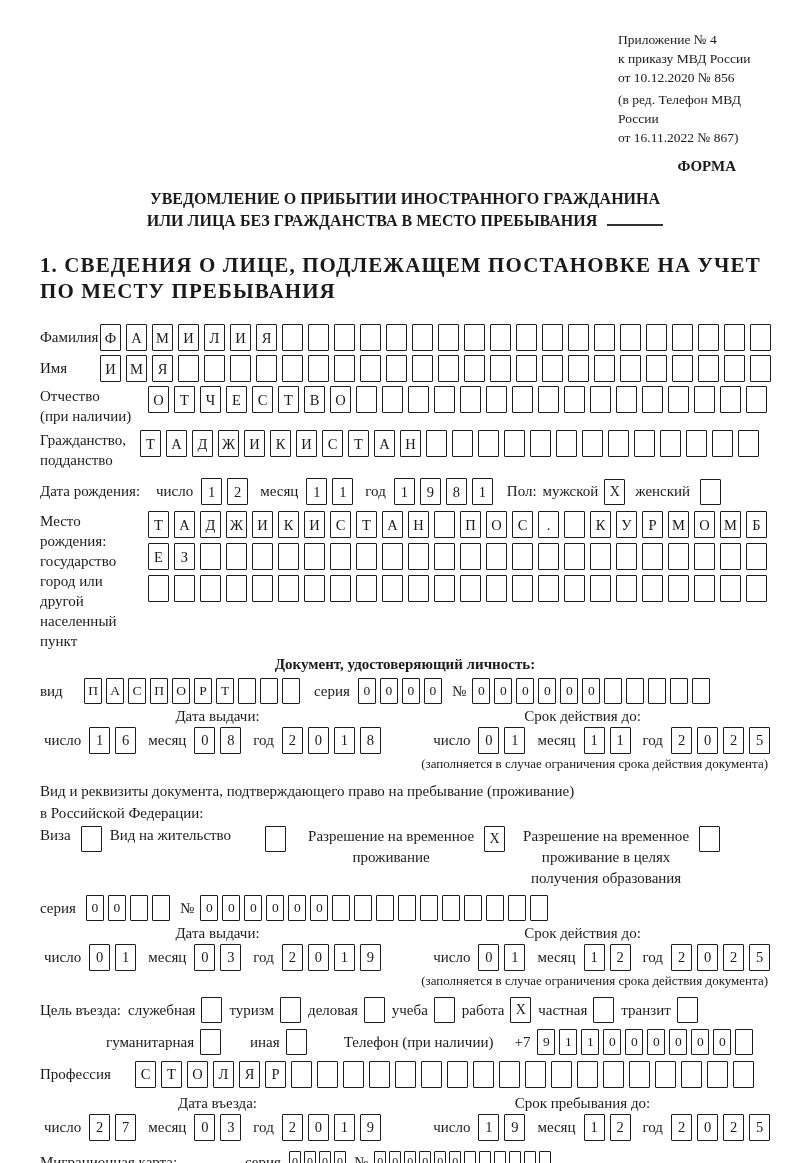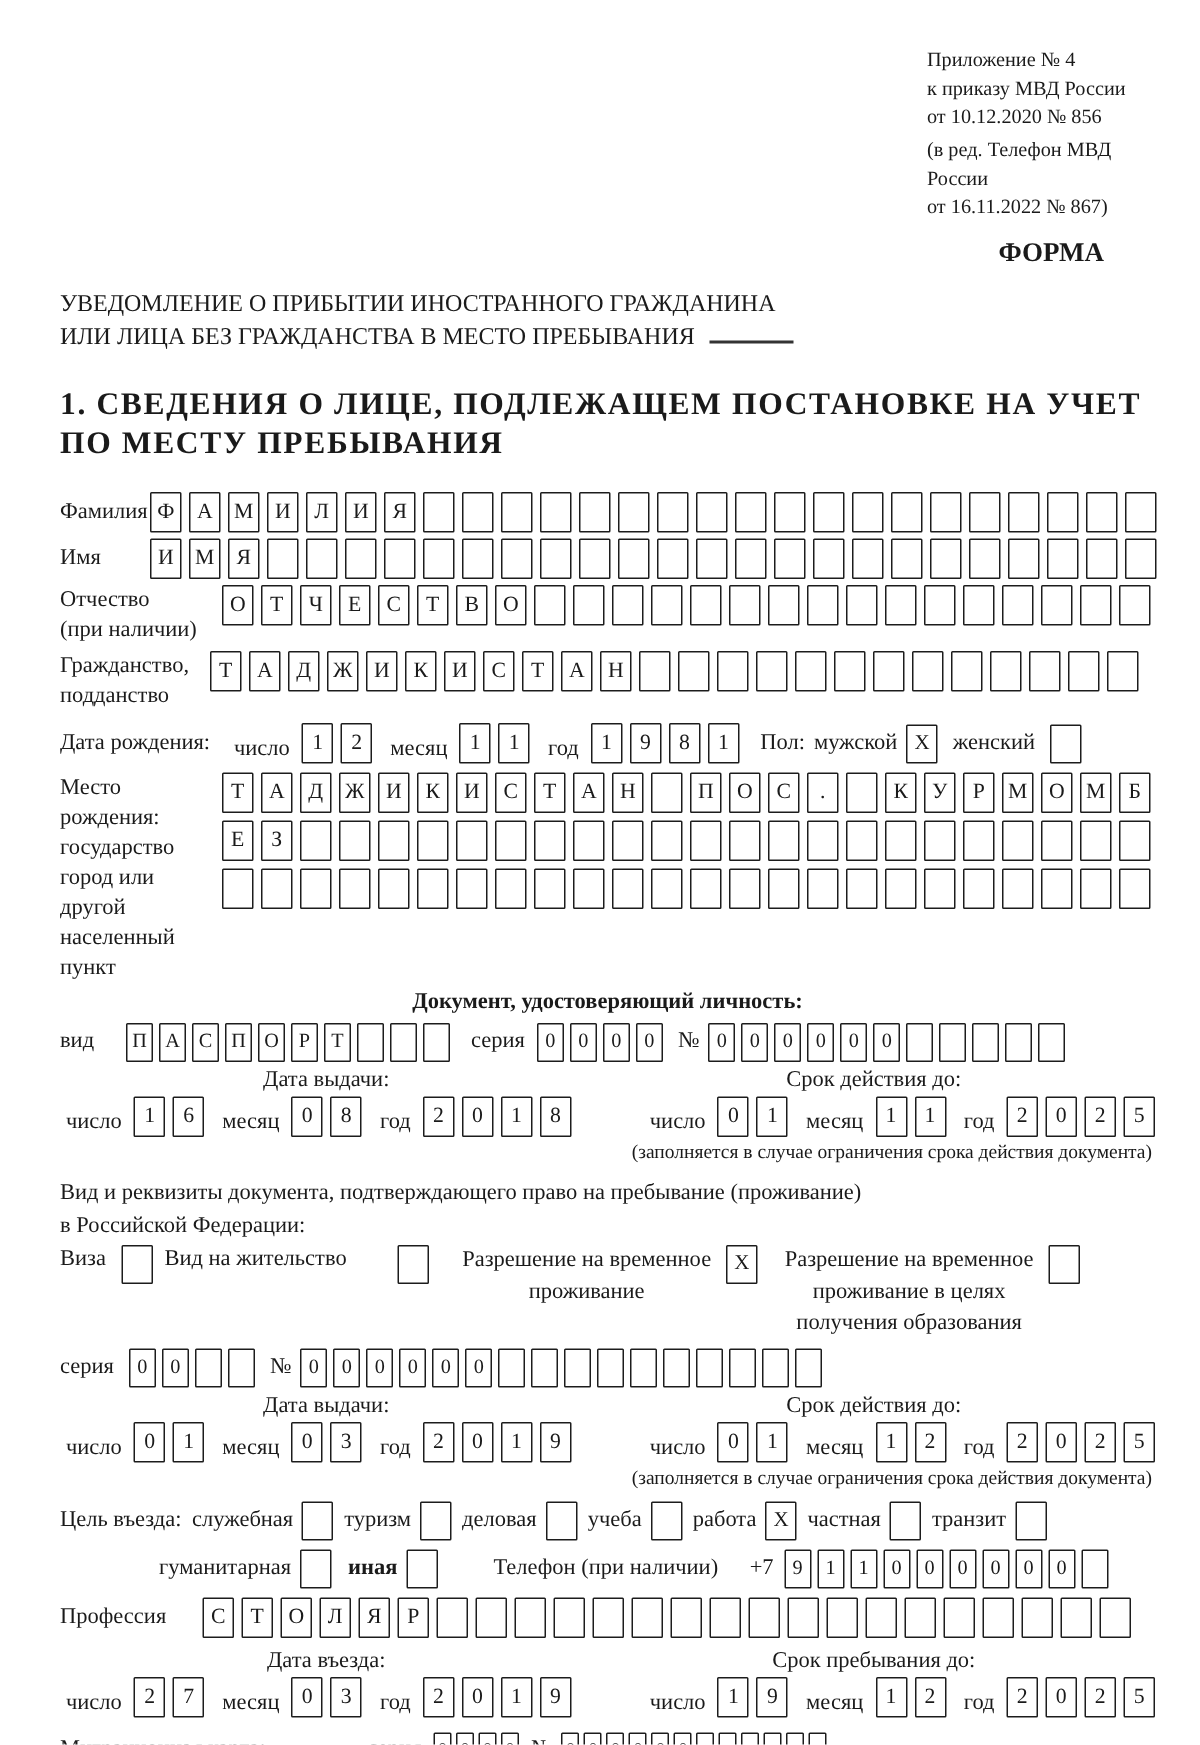--- a/index.html
+++ b/index.html
@@ -5,22 +5,22 @@
   html,body{margin:0;padding:0;}
   body{
     width:800px;height:1163px;box-sizing:border-box;overflow:hidden;
     background:#ffffff;color:#1a1a1a;
     font-family:"Liberation Serif","DejaVu Serif",serif;
     font-size:15px;line-height:1.25;
     padding:30px 30px 10px 40px;
   }
   .hnote{margin-left:578px;font-size:13.5px;line-height:19px;}
   .hnote2{margin-left:578px;font-size:13.5px;line-height:19px;margin-top:3px;}
-  .forma{ text-align:right;padding-right:34px;font-weight:bold;margin-top:10px;font-size:18px;}
-  .title{ text-align:left;font-weight:normal;font-size:16px;line-height:22px;margin-top:12px;}
+  .forma{ text-align:right;padding-right:34px;font-weight:bold;margin-top:10px;font-size:15px;}
+  .title{ text-align:center;font-weight:bold;font-size:16px;line-height:22px;margin-top:12px;}
   .blank-line{display:inline-block;width:56px;height:13px;border-bottom:2px solid #333;margin-left:10px;}
   .sec{ font-weight:bold;font-size:21px;letter-spacing:1.1px;margin-top:20px;}
   .frow{display:flex;align-items:center;}
   .frow.top{align-items:flex-start;}
   .rlabel{flex:0 0 auto;}
   .w60{width:60px;} .w100{width:100px;} .w108{width:108px;}
   .lblcol{flex:0 0 auto;line-height:20px;}
   .cells{display:flex;gap:5px;flex-wrap:nowrap;}
   .cells.sm{gap:4px;} .cells.xs{gap:3px;}
   .cell{
@@ -28,21 +28,21 @@
     display:flex;align-items:center;justify-content:center;font-size:14.5px;background:#fff;
   }
   .cell.sm{width:16px;height:24px;font-size:13.5px;}
   .cell.xs{width:10px;height:21px;font-size:12px;border-width:1.4px;}
   .cbx{
     flex:0 0 auto;width:19px;height:24px;border:1.7px solid #1c1c1c;border-radius:1px;
     display:flex;align-items:center;justify-content:center;font-size:14px;background:#fff;
   }
   .col{display:flex;flex-direction:column;}
   .gap5{gap:5px;}
-  .dategroup{display:flex;align-items:flex-end;gap:8px;}
+  .dategroup{display:flex;align-items:center;gap:8px;}
   .dategroup .dlbl{margin-left:4px;}
   .dhead{display:flex;margin-top:3px;}
   .dhead .h1{width:355px;text-align:center;}
   .dhead .h2{flex:1;text-align:center;}
   .drow{display:flex;align-items:center;margin-top:1px;}
   .drow .left{width:355px;display:flex;}
   .dnote{text-align:right;font-size:13px;margin-top:2px;padding-right:2px;}
   .dochead{text-align:center;font-weight:bold;margin-top:4px;}
   .intro{line-height:22px;margin-top:8px;}
   .optrow{display:flex;align-items:flex-start;margin-top:2px;}
@@ -543,21 +543,21 @@
     <span class="popt">
         <span>транзит</span>
         <span class="cbx"></span>
       </span>
   </div>
   <div class="purpose" style="margin-left:66px;margin-top:6px;">
     <span class="popt">
         <span>гуманитарная</span>
         <span class="cbx"></span>
       </span>
-    <span class="popt" style="margin-left:4px;font-weight:bold;">
+    <span class="popt" style="margin-left:22px;">
         <span>иная</span>
         <span class="cbx"></span>
       </span>
     <span style="margin-left:30px;">Телефон (при наличии)</span>
     <span style="margin-left:14px;">+7</span>
     <div class="cells sm">
         <span class="cell sm">9</span>
         <span class="cell sm">1</span>
         <span class="cell sm">1</span>
         <span class="cell sm">0</span>

